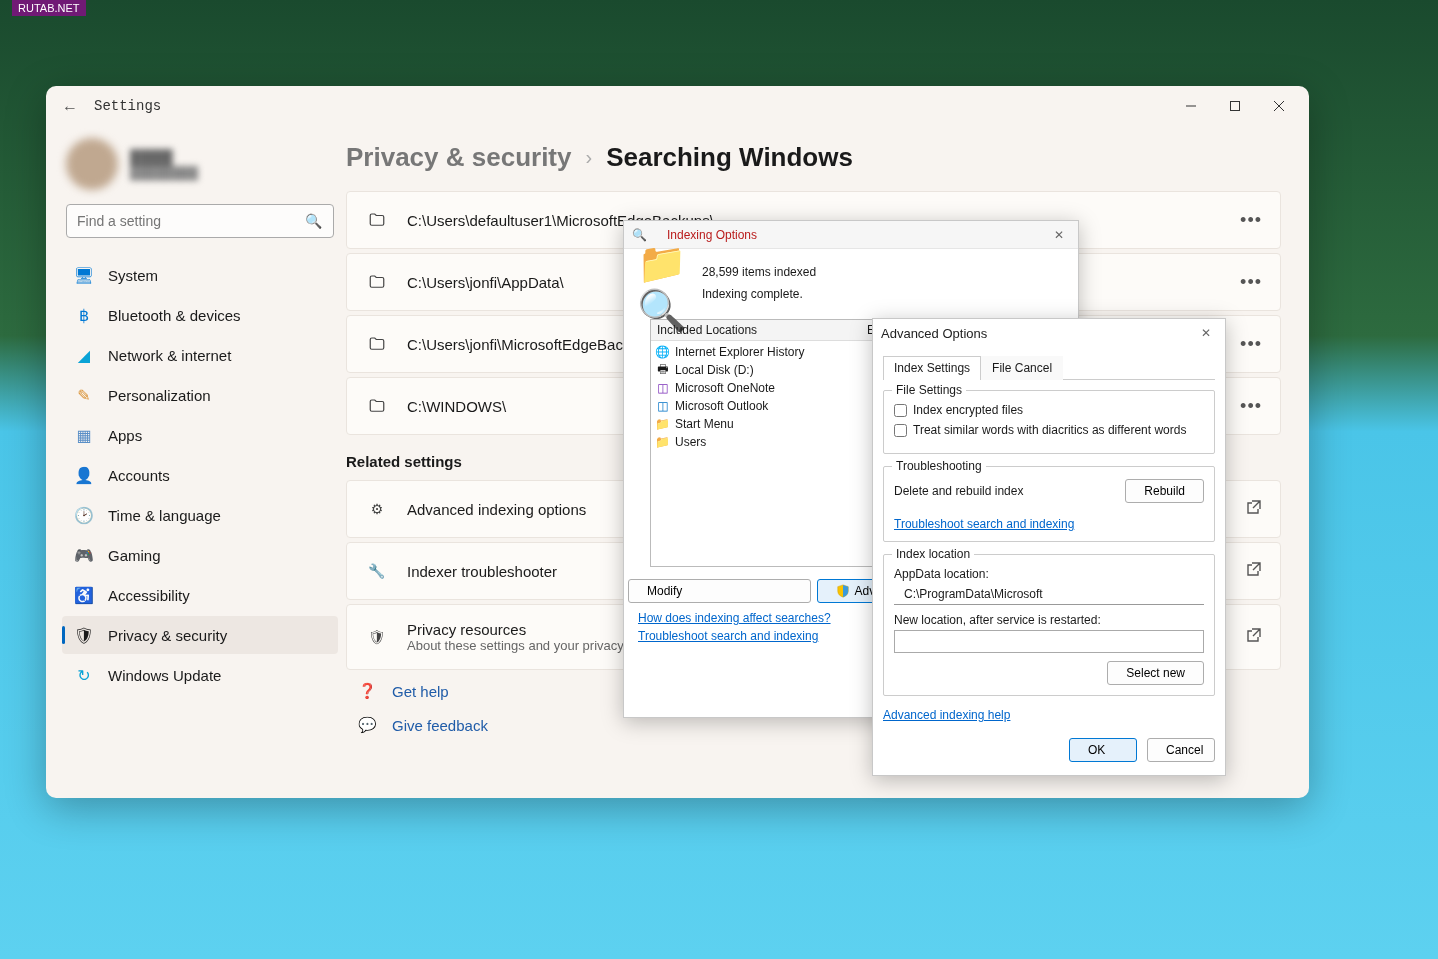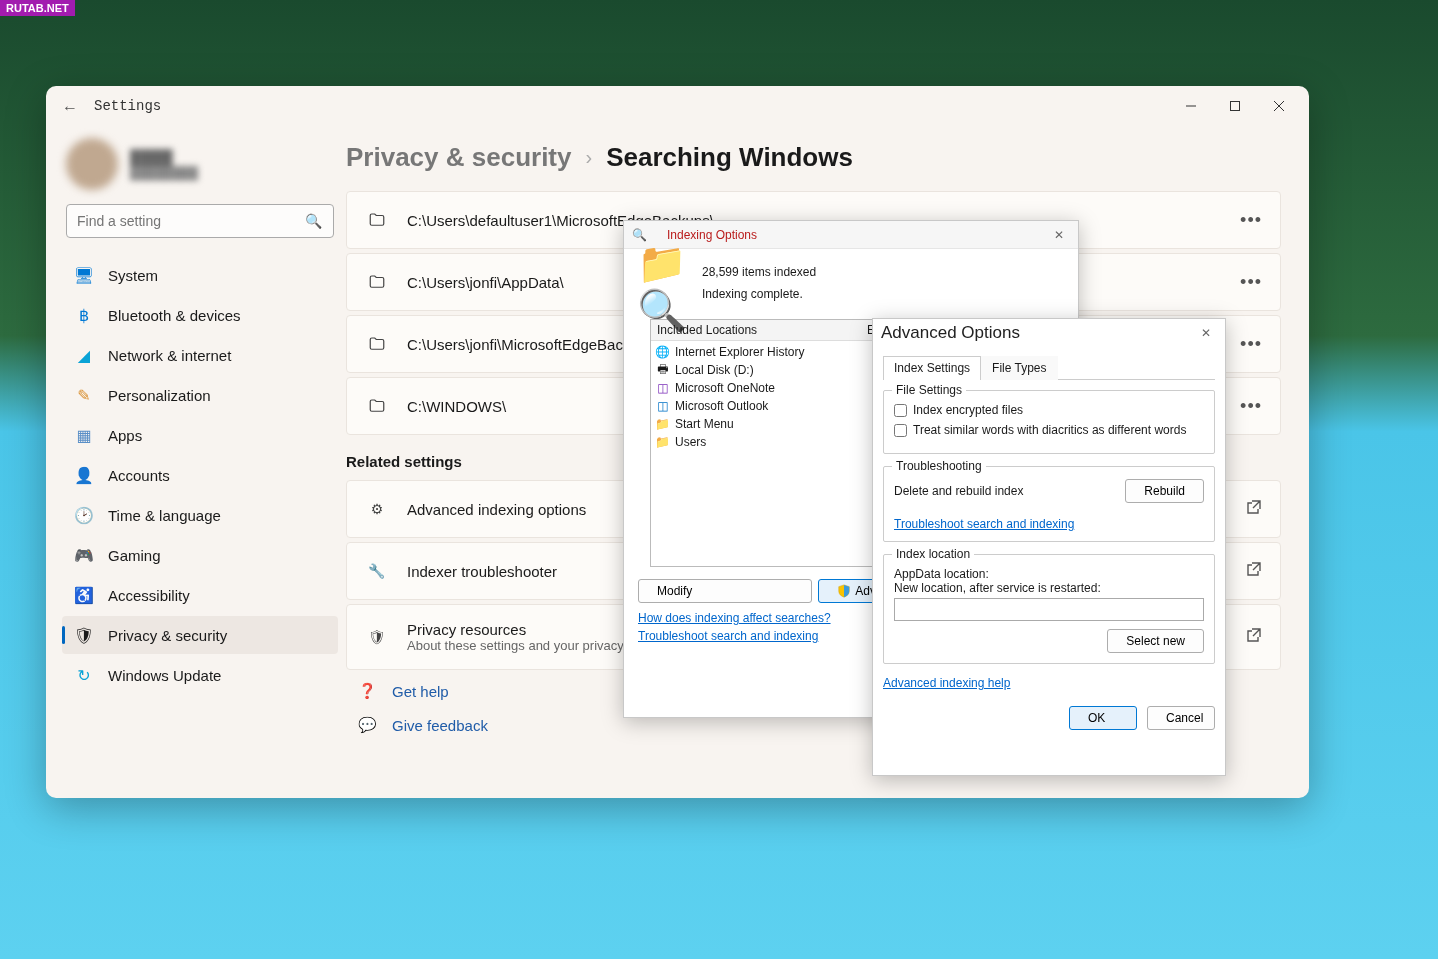--- a/index.html
+++ b/index.html
@@ -4,21 +4,21 @@
 <style>
 * { box-sizing: border-box; margin: 0; padding: 0; }
 body {
   font-family: "Segoe UI", -apple-system, sans-serif;
   font-size: 14px;
   color: #1a1a1a;
   width: 1438px; height: 959px;
   background: linear-gradient(180deg, #1a4a2e 0%, #2d6b3f 35%, #4ac5e8 45%, #5dd1f0 100%);
   position: relative; overflow: hidden;
 }
-.watermark { position:absolute; top:0; left:0; background:#a21caf; color:#fff; font-size:11px; padding:2px 6px; font-weight:700; z-index:100; }
+.watermark { position:absolute; top:0; left:12px; background:#701a75; color:#fff; font-size:11px; padding:2px 6px; font-weight:400; z-index:100; }
 .settings-window {
   position:absolute; left:46px; top:86px; width:1263px; height:712px;
   background:#f8f4f0; border-radius:10px;
   box-shadow:0 10px 40px rgba(0,0,0,.3);
 }
 .titlebar { display:flex; align-items:center; height:40px; padding:0 8px; }
 .back-btn { width:32px; height:32px; display:flex; align-items:center; justify-content:center; cursor:pointer; font-size:16px; color:#555; }
 .app-title { margin-left:8px; font-size:14px; color:#333;font-family:Liberation Mono, monospace; }
 .win-controls { margin-left:auto; display:flex; }
 .win-btn { width:44px; height:30px; display:flex; align-items:center; justify-content:center; cursor:pointer; color:#333; }
@@ -63,21 +63,21 @@
 .idx-summary { display:flex; align-items:center; gap:16px; padding:14px 14px 8px; }
 .idx-icon { font-size:40px; width:48px; height:48px; display:flex; align-items:center; justify-content:center; }
 .idx-status div { margin-bottom:8px; }
 .idx-label { padding:0 14px 6px; }
 .idx-listbox { margin:0 26px; border:1px solid #bbb; height:248px; background:#fff; overflow:hidden; }
 .idx-header { background:#f4f4f4; border-bottom:1px solid #ddd; padding:3px 6px; display:flex; }
 .idx-header span:first-child { flex:0 0 210px; }
 .idx-rows { padding:2px 0; }
 .idx-row { display:flex; align-items:center; gap:4px; padding:1px 4px; }
 .idx-row-icon { width:16px; height:16px; font-size:12px; display:flex; align-items:center; justify-content:center; }
-.idx-btns { display:flex; gap:6px; padding:12px 14px 6px; }
+.idx-btns { display:flex; gap:6px; padding:12px 4px 6px; }
 .win-button { background:#fdfdfd; border:1px solid #adadad; border-radius:3px; padding:4px 18px; cursor:pointer; font-size:12px; display:inline-flex; align-items:center; gap:4px; }
 .win-button.primary { border:1px solid #0078d4; background:#e5f1fb; }
 .idx-links { padding:2px 14px 10px; display:flex; flex-direction:column; gap:4px; }
 .link { color:#0066cc; text-decoration:underline; cursor:pointer; }
 
 .advanced-dialog { left:872px; top:318px; width:354px; height:458px; }
 .adv-body { padding:8px 10px; }
 .tabs { display:flex; border-bottom:1px solid #ccc; margin-bottom:10px; }
 .tab { padding:4px 10px 5px; border:1px solid transparent; border-bottom:none; cursor:pointer; position:relative; top:1px; background:#f9f9f9; }
 .tab.active { border-color:#ccc; background:#fff; }
@@ -330,27 +330,27 @@
     <button class="win-button" style="flex:.2">&nbsp;</button>
   </div>
   <div class="idx-links">
     <span class="link">How does indexing affect searches?</span>
     <span class="link">Troubleshoot search and indexing</span>
   </div>
 </div>
 
 <div class="dialog advanced-dialog">
   <div class="dlg-title" style="background:#fff;border-bottom:none">
-    <span class="dlg-title-text" style="margin-left:0;font-size:17px;color:#222">Advanced Options</span>
+    <span class="dlg-title-text" style="margin-left:0;font-size:13px;color:#222">Advanced Options</span>
     <span class="dlg-close">✕</span>
   </div>
   <div class="adv-body">
     <div class="tabs">
       <div class="tab active">Index Settings</div>
-      <div class="tab">File Types</div>
+      <div class="tab">File Cancel</div>
     </div>
     <div class="fieldset">
       <span class="fieldset-legend">File Settings</span>
       <label class="chk-row">
           <input type="checkbox" style="">
           <span>Index encrypted files</span>
         </label>
       <label class="chk-row">
           <input type="checkbox" style="">
           <span>Treat similar words with diacritics as different words</span>
@@ -360,20 +360,21 @@
       <span class="fieldset-legend">Troubleshooting</span>
       <div class="fs-row">
         <span>Delete and rebuild index</span>
         <button class="win-button">Rebuild</button>
       </div>
       <div style="margin-top:14px"><span class="link">Troubleshoot search and indexing</span></div>
     </div>
     <div class="fieldset">
       <span class="fieldset-legend">Index location</span>
       <div>AppData location:</div>
+      <div class="loc-input" style="border:none;border-bottom:1px solid #999;padding-left:10px">C:\ProgramData\Microsoft</div>
       <div>New location, after service is restarted:</div>
       <input class="loc-input" style="">
       <div style="text-align:right"><button class="win-button">Select new</button></div>
     </div>
     <div><span class="link">Advanced indexing help</span></div>
   </div>
   <div class="adv-footer">
     <button class="win-button primary" style="width:68px">OK</button>
     <button class="win-button" style="width:68px">Cancel</button>
   </div>

